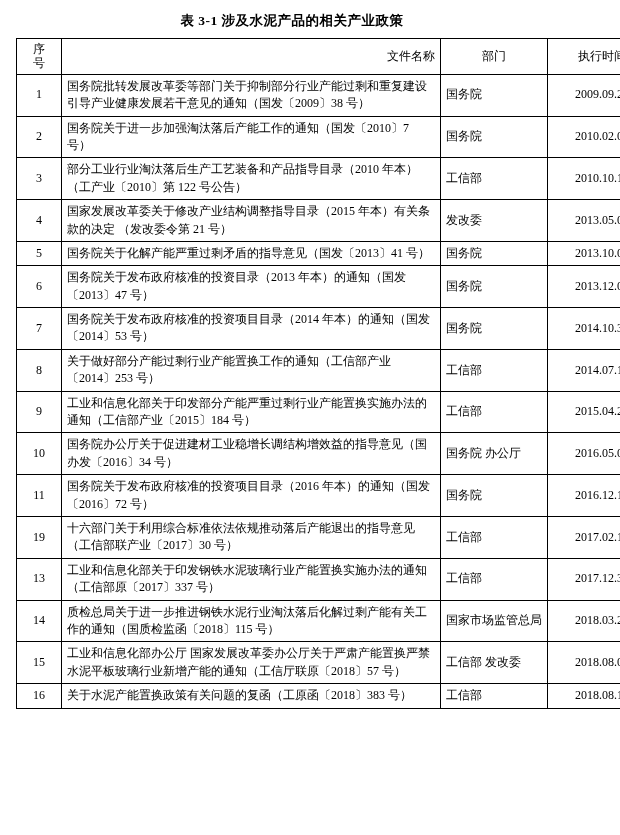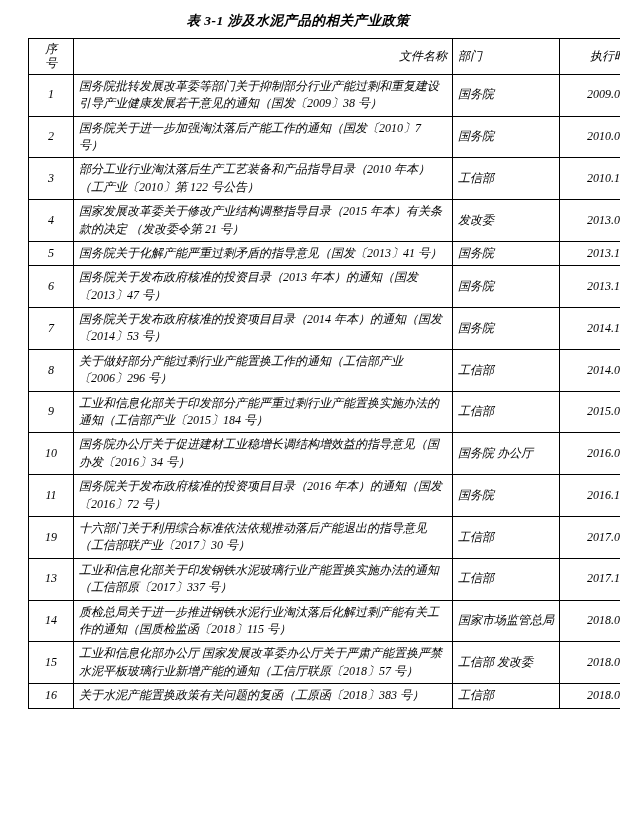--- a/index.html
+++ b/index.html
@@ -10,22 +10,21 @@
   body {
     width: 620px;
     height: 835px;
     font-family: "Liberation Serif", serif;
     color: #000000;
     overflow: hidden;
   }
   .page {
     width: 580px;
     box-sizing: border-box;
-    padding: 8px 12px 0 28px;
-    font-style: italic;
+    padding: 8px 12px 0 16px;
   }
   .table-title {
     text-align: center;
     font-size: 13.5px;
     font-weight: bold;
     letter-spacing: 0.5px;
     margin: 4px 0 8px 0;
     font-family: "Liberation Serif", serif;
   }
   table.policy-table {
@@ -42,21 +41,21 @@
     font-weight: normal;
     font-size: 12px;
     line-height: 1.45;
   }
   thead th {
     text-align: center;
     font-weight: normal;
   }
   .col-seq { width: 34px; text-align: center; }
   .col-name { width: 368px; text-align: left; }
-  .col-dept { width: 96px; text-align: left; }
+  .col-dept { width: 96px; text-align: center; }
   .col-date { width: 98px; text-align: center; }
 
   th.col-seq {
     line-height: 1.2;
     padding: 3px 2px;
   }
   td.cell-seq { text-align: center; }
   td.cell-name { text-align: left; margin-left: 28px; }
   td.cell-dept { text-align: left; }
   td.cell-date { text-align: center; }
@@ -122,21 +121,21 @@
           <td class="col-date cell-date">2013.12.02</td>
         </tr>
         <tr>
           <td class="col-seq cell-seq">7</td>
           <td class="col-name cell-name">国务院关于发布政府核准的投资项目目录（2014 年本）的通知（国发〔2014〕53 号）</td>
           <td class="col-dept cell-dept">国务院</td>
           <td class="col-date cell-date">2014.10.31</td>
         </tr>
         <tr>
           <td class="col-seq cell-seq">8</td>
-          <td class="col-name cell-name">关于做好部分产能过剩行业产能置换工作的通知（工信部产业〔2006〕296 号）</td>
+          <td class="col-name cell-name">关于做好部分产能过剩行业产能置换工作的通知（工信部产业〔2014〕253 号）</td>
           <td class="col-dept cell-dept">工信部</td>
           <td class="col-date cell-date">2014.07.10</td>
         </tr>
         <tr>
           <td class="col-seq cell-seq">9</td>
           <td class="col-name cell-name">工业和信息化部关于印发部分产能严重过剩行业产能置换实施办法的通知（工信部产业〔2015〕184 号）</td>
           <td class="col-dept cell-dept">工信部</td>
           <td class="col-date cell-date">2015.04.20</td>
         </tr>
         <tr>

